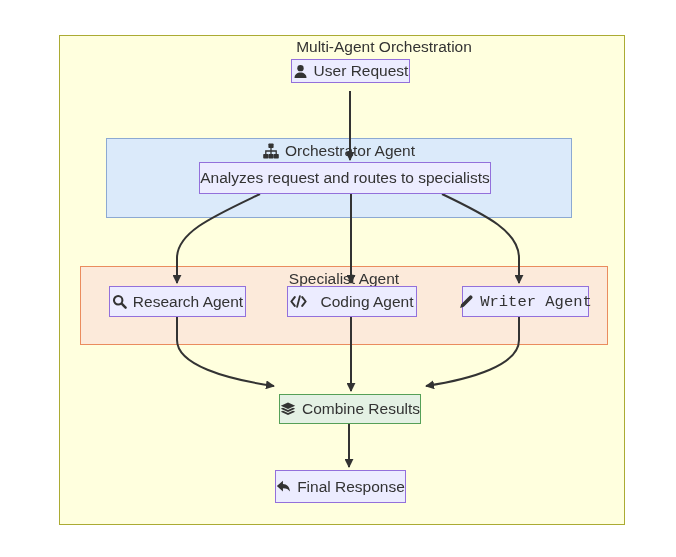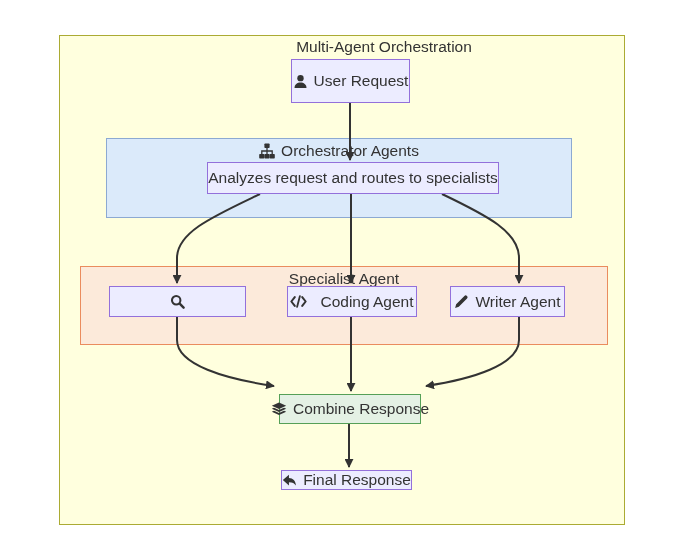--- a/index.html
+++ b/index.html
@@ -42,46 +42,46 @@
   }
   .node {
     position:absolute; box-sizing:border-box; z-index:10;
     display:flex; align-items:center; justify-content:center; gap:6px;
     background:#ececff; border:1px solid #9370db;
     font-size:15.5px; white-space:nowrap;
   }
   .node-combine { background:#e4f1e4; border:1px solid #55a057; }
   .icon { display:flex; align-items:center; }
   .icon svg { display:block; }
-  .n-user     { left:291px; top:59px;  width:119px; height:44px; }
-  .n-analyzes { left:207px; top:162px; width:292px; height:32px; }
+  .n-user     { left:291px; top:59px;  width:119px; height:24px; }
+  .n-analyzes { left:199px; top:162px; width:292px; height:32px; }
   .n-research { left:109px; top:286px; width:137px; height:31px; }
   .n-coding   { left:287px; top:286px; width:130px; height:31px;gap:13px; }
-  .n-writer   { left:450px; top:286px; width:115px; height:31px; }
+  .n-writer   { left:462px; top:286px; width:127px; height:31px;font-family:Liberation Mono, monospace; }
   .n-combine  { left:279px; top:394px; width:142px; height:30px; }
-  .n-final    { left:281px; top:470px; width:131px; height:20px; }
+  .n-final    { left:275px; top:470px; width:131px; height:33px; }
 </style>
 </head>
 <body>
 
 <div class="outer-cluster"></div>
 <div class="diagram-title">Multi-Agent Orchestration</div>
 
 <div class="subgraph sg-orchestrator">
   <div class="subgraph-label">
     <span class="icon">
       <svg width="16" height="16" viewBox="0 0 16 16">
         <path d="M8 5.1 V8 M2.8 11 V8 H13.2 V11 M8 8 V11" stroke="#333333" stroke-width="1.3" fill="none"></path>
         <rect x="5.4" y="0.4" width="5.2" height="4.6" rx="0.8" fill="#333333"></rect>
         <rect x="0.2" y="10.9" width="5.2" height="4.6" rx="0.8" fill="#333333"></rect>
         <rect x="5.4" y="10.9" width="5.2" height="4.6" rx="0.8" fill="#333333"></rect>
         <rect x="10.6" y="10.9" width="5.2" height="4.6" rx="0.8" fill="#333333"></rect>
       </svg>
     </span>
-    <span>Orchestrator Agents</span>
+    <span>Orchestrator Agent</span>
   </div>
 </div>
 
 <div class="subgraph sg-specialists">
   <div class="subgraph-label">
     <span>Specialist Agent</span>
   </div>
 </div>
 
 <svg class="edge-layer" width="676" height="557">
@@ -116,20 +116,21 @@
   <span>Analyzes request and routes to specialists</span>
 </div>
 
 <div class="node n-research">
   <span class="icon">
     <svg width="15" height="15" viewBox="0 0 16 16">
       <circle cx="6.6" cy="6.6" r="4.5" fill="none" stroke="#333333" stroke-width="2.2"></circle>
       <path d="M10.3 10.3 L14.5 14.5" stroke="#333333" stroke-width="2.6" stroke-linecap="round"></path>
     </svg>
   </span>
+  <span>Research Agent</span>
 </div>
 
 <div class="node n-coding">
   <span class="icon">
     <svg width="17" height="13" viewBox="0 0 18 14">
       <path d="M5 2.2 L1.3 7 L5 11.8" fill="none" stroke="#333333" stroke-width="2.2" stroke-linecap="round" stroke-linejoin="round"></path>
       <path d="M13 2.2 L16.7 7 L13 11.8" fill="none" stroke="#333333" stroke-width="2.2" stroke-linecap="round" stroke-linejoin="round"></path>
       <path d="M10.5 1.2 L7.5 12.8" fill="none" stroke="#333333" stroke-width="2" stroke-linecap="round"></path>
     </svg>
   </span>
@@ -146,21 +147,21 @@
 </div>
 
 <div class="node node-combine n-combine">
   <span class="icon">
     <svg width="16" height="14" viewBox="0 0 16 14" fill="#333333">
       <path d="M8 0.5 L15.2 3.7 8 6.9 0.8 3.7 Z"></path>
       <path d="M8 9.9 L15.2 6.7 13 5.7 8 7.9 3 5.7 0.8 6.7 Z"></path>
       <path d="M8 13 L15.2 9.8 13 8.8 8 11 3 8.8 0.8 9.8 Z"></path>
     </svg>
   </span>
-  <span>Combine Response</span>
+  <span>Combine Results</span>
 </div>
 
 <div class="node n-final">
   <span class="icon">
     <svg width="15" height="15" viewBox="0 0 16 16" fill="#333333">
       <path d="M7.4 13.2 V9.8 C11.2 9.8 13.4 11 14.9 13.4 C14.6 8.2 11.6 5.5 7.4 5.3 V1.9 L0.9 7.55 Z"></path>
     </svg>
   </span>
   <span>Final Response</span>
 </div>

